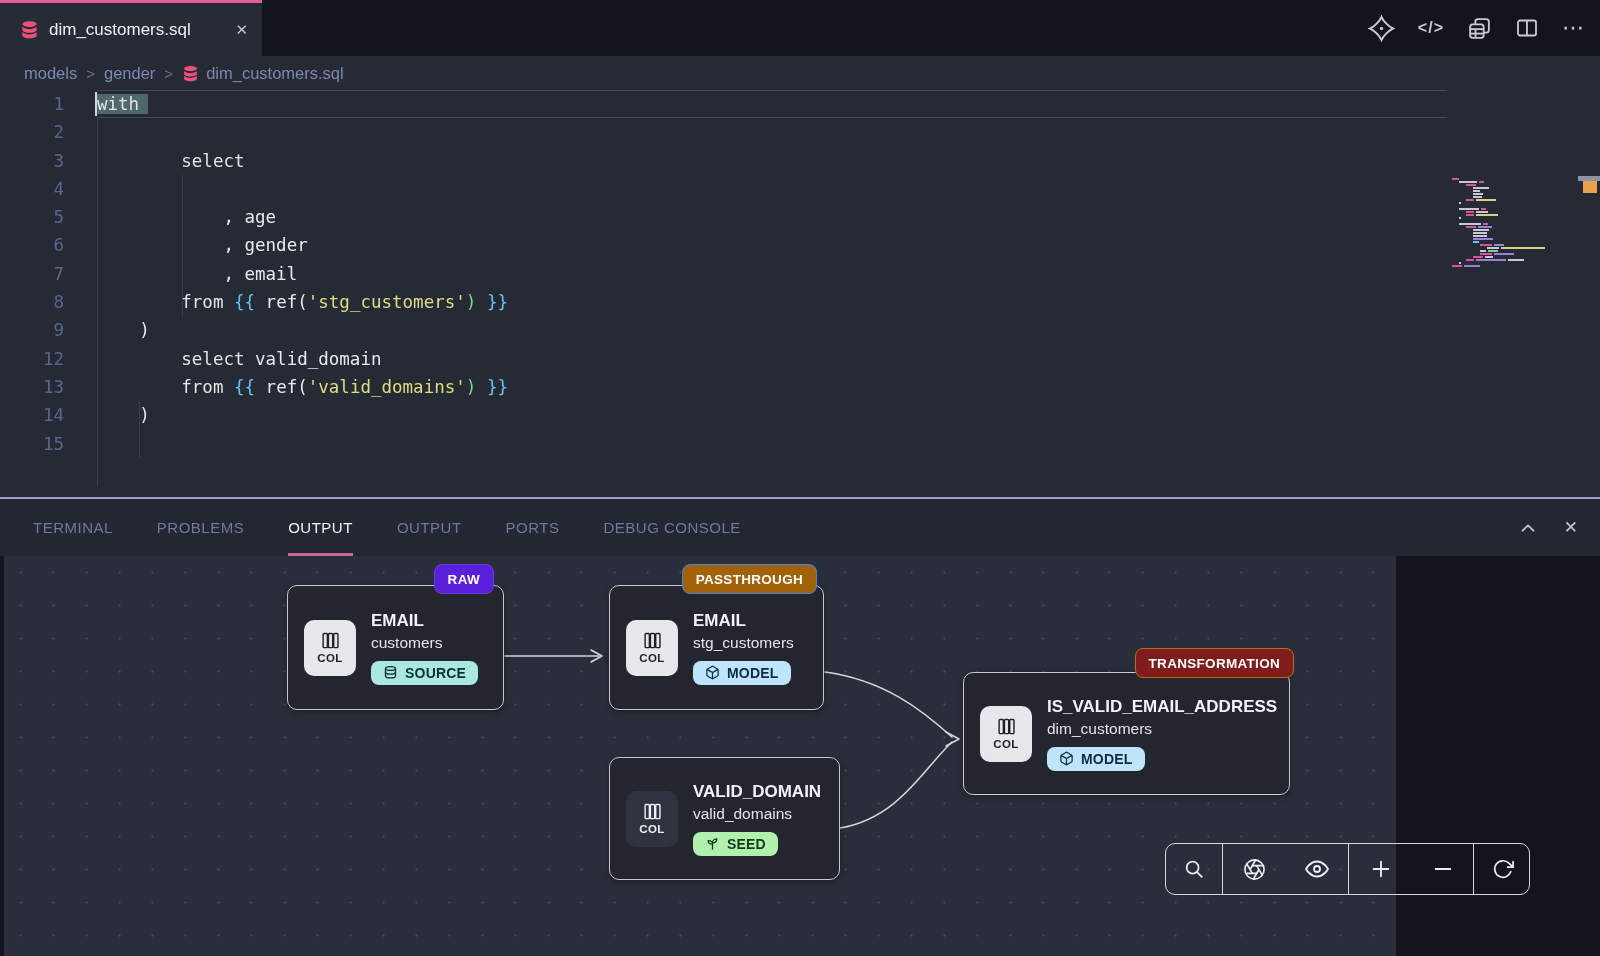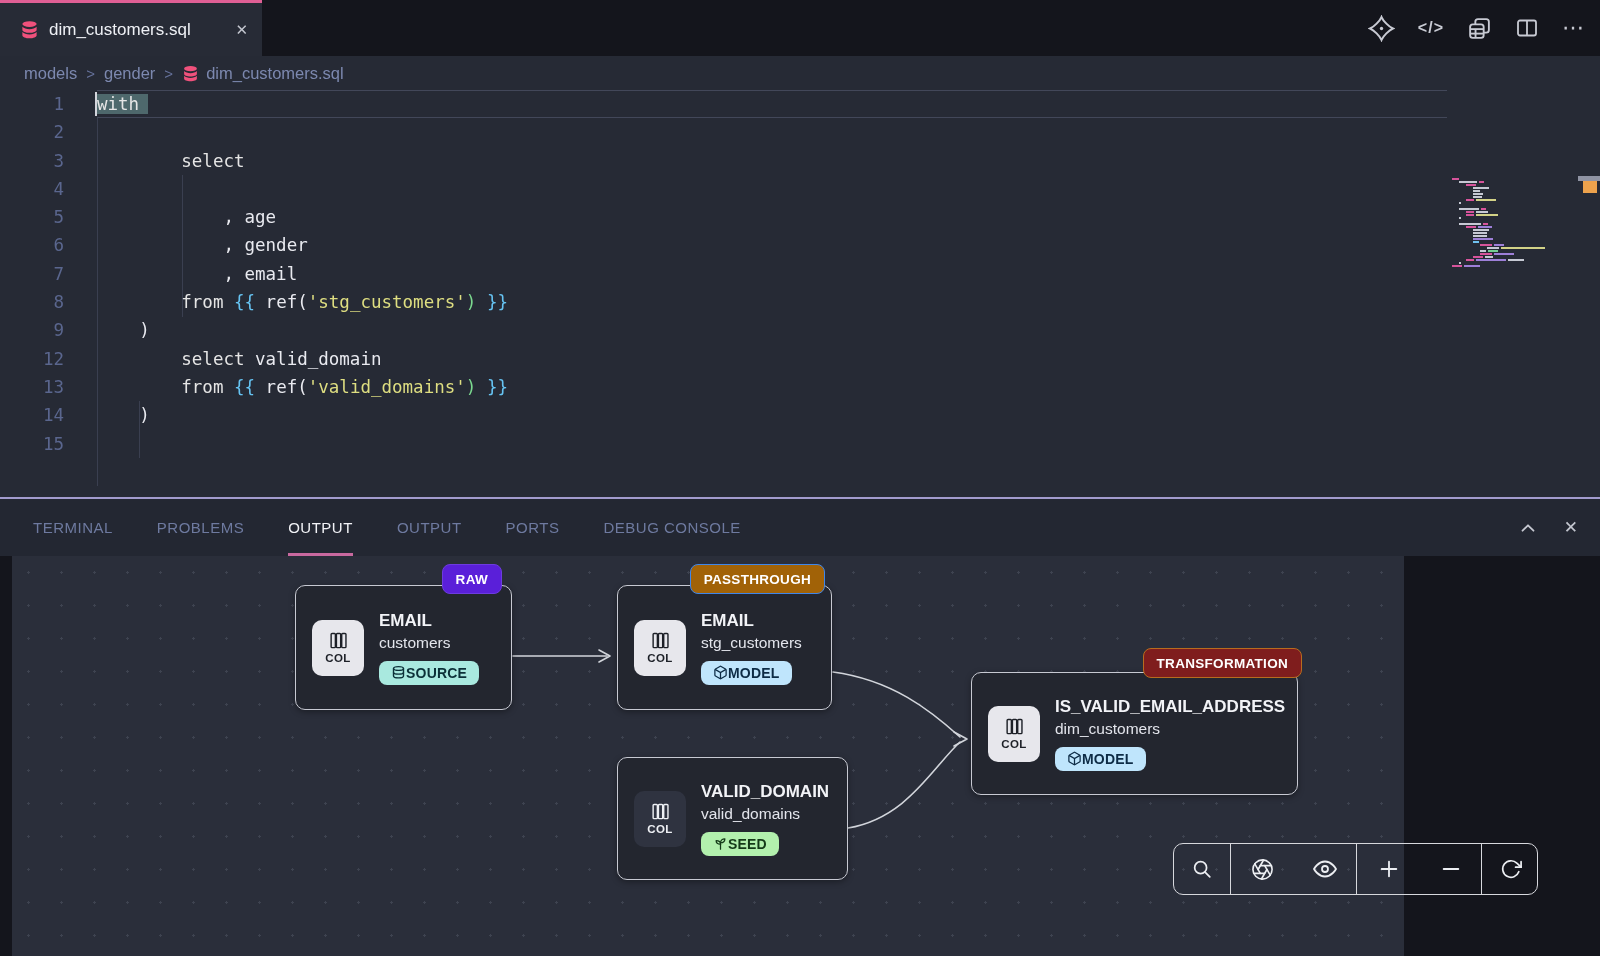--- a/index.html
+++ b/index.html
@@ -51,33 +51,33 @@
   #panel-divider { position:absolute; left:0; top:497px; width:1600px; height:2px; background:#a29bce; }
   #panelbar { position:absolute; left:0; top:499px; width:1600px; height:57px; background:#232732;
               display:flex; align-items:stretch; padding-left:33px; gap:44px; }
   .ptab { display:flex; align-items:center; color:#6e7aa0; font-size:15px; letter-spacing:.5px;
           border-bottom:3px solid transparent; padding-top:3px; cursor:pointer; white-space:nowrap; }
   .ptab.active { color:#f2f3f7; border-bottom-color:#c9699f; }
   #panel-actions { position:absolute; right:22px; top:0; height:57px; display:flex; align-items:center; gap:26px; color:#c6c8d1; }
   #panel-actions .tclose { font-size:17px; }
 
   
-  #canvas { position:absolute; left:12px; top:556px; width:1392px; height:400px; background:#2a2e3a;
+  #canvas { position:absolute; left:4px; top:556px; width:1392px; height:400px; background:#2a2e3a;
             background-image:radial-gradient(#3e4350 1.1px, transparent 1.3px); background-size:33px 33px; }
   #edges { position:absolute; left:0; top:0; pointer-events:none; }
 
   .node { position:absolute; background:#23262f; border:1.4px solid #c7c9d2; border-radius:10px;
           display:flex; align-items:center; gap:15px; padding:14px 16px; box-shadow:0 2px 6px rgba(0,0,0,.35); }
   .chip { width:52px; height:56px; border-radius:10px; flex:none; display:flex; flex-direction:column;
           align-items:center; justify-content:center; gap:3px; font-size:11.5px; font-weight:700; letter-spacing:.4px; }
   .chip.light { background:#e7e7ec; color:#1d2027; }
   .chip.dark  { background:#2f3340; color:#eef0f4; }
   .ntitle { color:#f2f3f7; font-size:17px; font-weight:600; }
   .nsub   { color:#e3e5ec; font-size:15.5px; margin-top:3px; }
-  .tbadge { display:inline-flex; align-items:center; margin-top:9px; padding:4px 12px;
+  .tbadge { display:inline-flex; align-items:center; gap:7px; margin-top:9px; padding:4px 12px;
             border-radius:8px; font-size:14px; font-weight:700; letter-spacing:.2px; }
   .tag { position:absolute; top:-22px; height:30px; display:flex; align-items:center; padding:0 13px;
          border-radius:8px; color:#fff; font-size:13.5px; font-weight:600; letter-spacing:.3px;
          border:1.5px solid transparent; white-space:nowrap; }
 
   
   #gtoolbar { position:absolute; left:1161px; top:287px; width:365px; height:52px;
               border:1.8px solid #d7d8dd; border-radius:10px; display:flex; color:#eceef2; }
   .gcell { flex:none; display:flex; align-items:center; justify-content:center; cursor:pointer; }
   .gdiv { border-right:1.8px solid #d7d8dd; }

